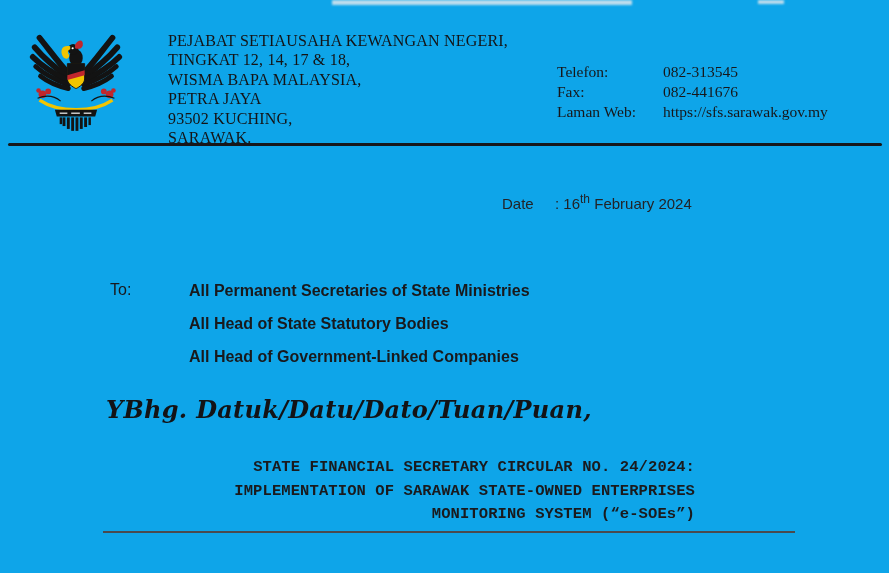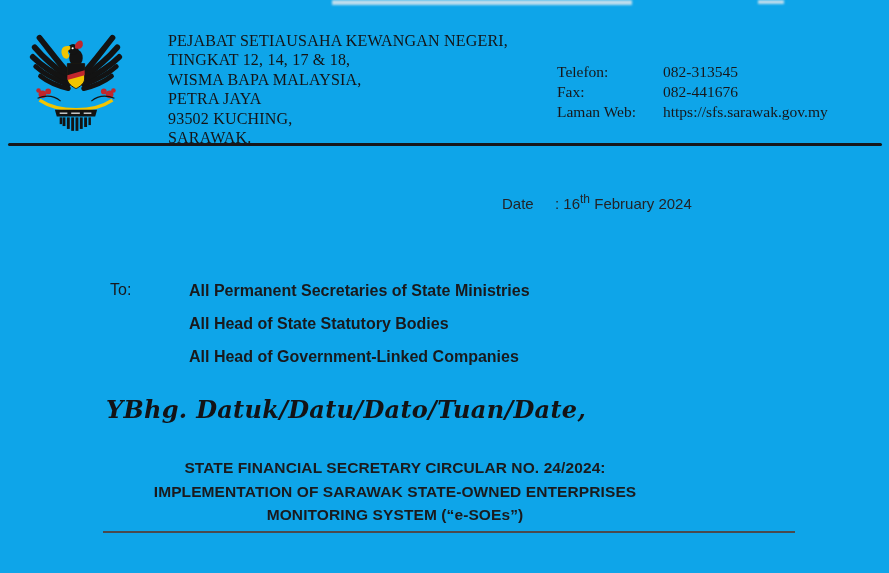--- a/index.html
+++ b/index.html
@@ -62,22 +62,22 @@
   
   .salutation{
     position:absolute;left:106px;top:395px;
     font-family:"DejaVu Serif", serif;
     font-style:italic;font-weight:bold;
     font-size:24px;letter-spacing:.3px;color:#131316;
   }
   
   .subject{
     position:absolute;left:95px;top:456px;width:600px;
-    text-align:center;
-    font-family:Liberation Sans, sans-serif;
+    text-align:right;
+    font-family:Liberation Mono, monospace;
     font-weight:bold;font-size:15.5px;line-height:23.6px;
     letter-spacing:.1px;color:#1a1a1d;
   }
   .rule-bottom{
     position:absolute;left:103px;top:531px;width:692px;height:2px;
     background:#4a4a4e;
   }
 </style>
 </head>
 <body>
@@ -179,21 +179,21 @@
     </div>
   </div>
 
   <div class="to-label">To:</div>
   <div class="recipients">
     <div class="line">All Permanent Secretaries of State Ministries</div>
     <div class="line">All Head of State Statutory Bodies</div>
     <div class="line">All Head of Government-Linked Companies</div>
   </div>
 
-  <div class="salutation">YBhg. Datuk/Datu/Dato/Tuan/Date,</div>
+  <div class="salutation">YBhg. Datuk/Datu/Dato/Tuan/Puan,</div>
 
   <div class="subject">
     <div>STATE FINANCIAL SECRETARY CIRCULAR NO. 24/2024:</div>
     <div>IMPLEMENTATION OF SARAWAK STATE-OWNED ENTERPRISES</div>
     <div>MONITORING SYSTEM (“e-SOEs”)</div>
   </div>
 
   <div class="rule-bottom"></div>
 
 </div>

